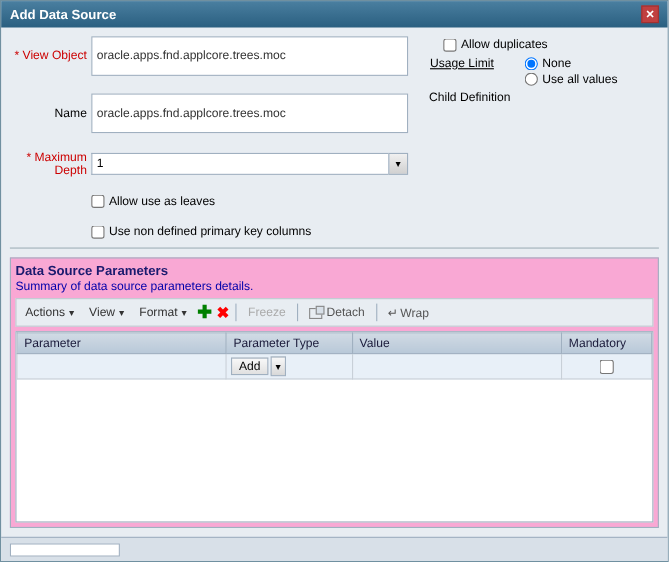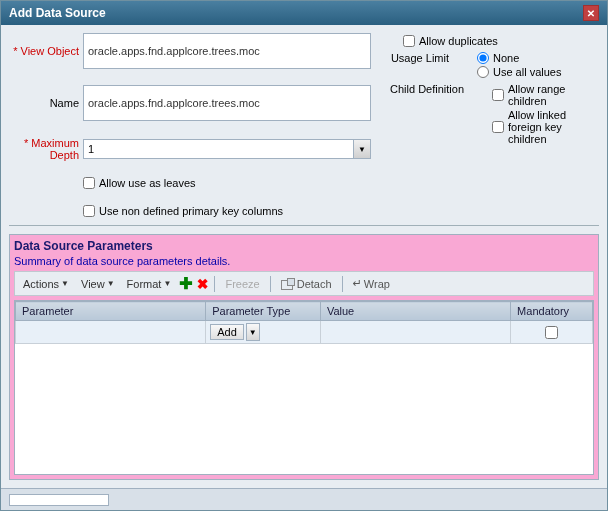--- a/index.html
+++ b/index.html
@@ -163,20 +163,21 @@
       gap: 4px;
       margin-top: 2px;
     }
 
     .usage-limit-label {
       font-size: 11px;
       color: #000;
       width: 70px;
       text-align: right;
       flex-shrink: 0;
+      text-decoration: underline;
     }
 
     .radio-group {
       display: flex;
       flex-direction: column;
       gap: 2px;
     }
 
     .child-def-section {
       display: flex;
@@ -449,30 +450,20 @@
             </div>
             <div class="option-row">
               <input type="radio" name="usage_limit" style="">
               <span>Use all values</span>
             </div>
           </div>
         </div>
 
         <div class="child-def-section">
           <span class="child-def-label">Child Definition</span>
-          <div class="child-def-options">
-            <div class="option-row">
-              <input type="checkbox" style="">
-              <span>Allow range children</span>
-            </div>
-            <div class="option-row">
-              <input type="checkbox" style="">
-              <span>Allow linked foreign key children</span>
-            </div>
-          </div>
         </div>
       </div>
     </div>
 
     <hr class="section-divider">
 
     <div class="params-section">
       <div class="params-title">Data Source Parameters</div>
       <div class="params-subtitle">Summary of data source parameters details.</div>
 

